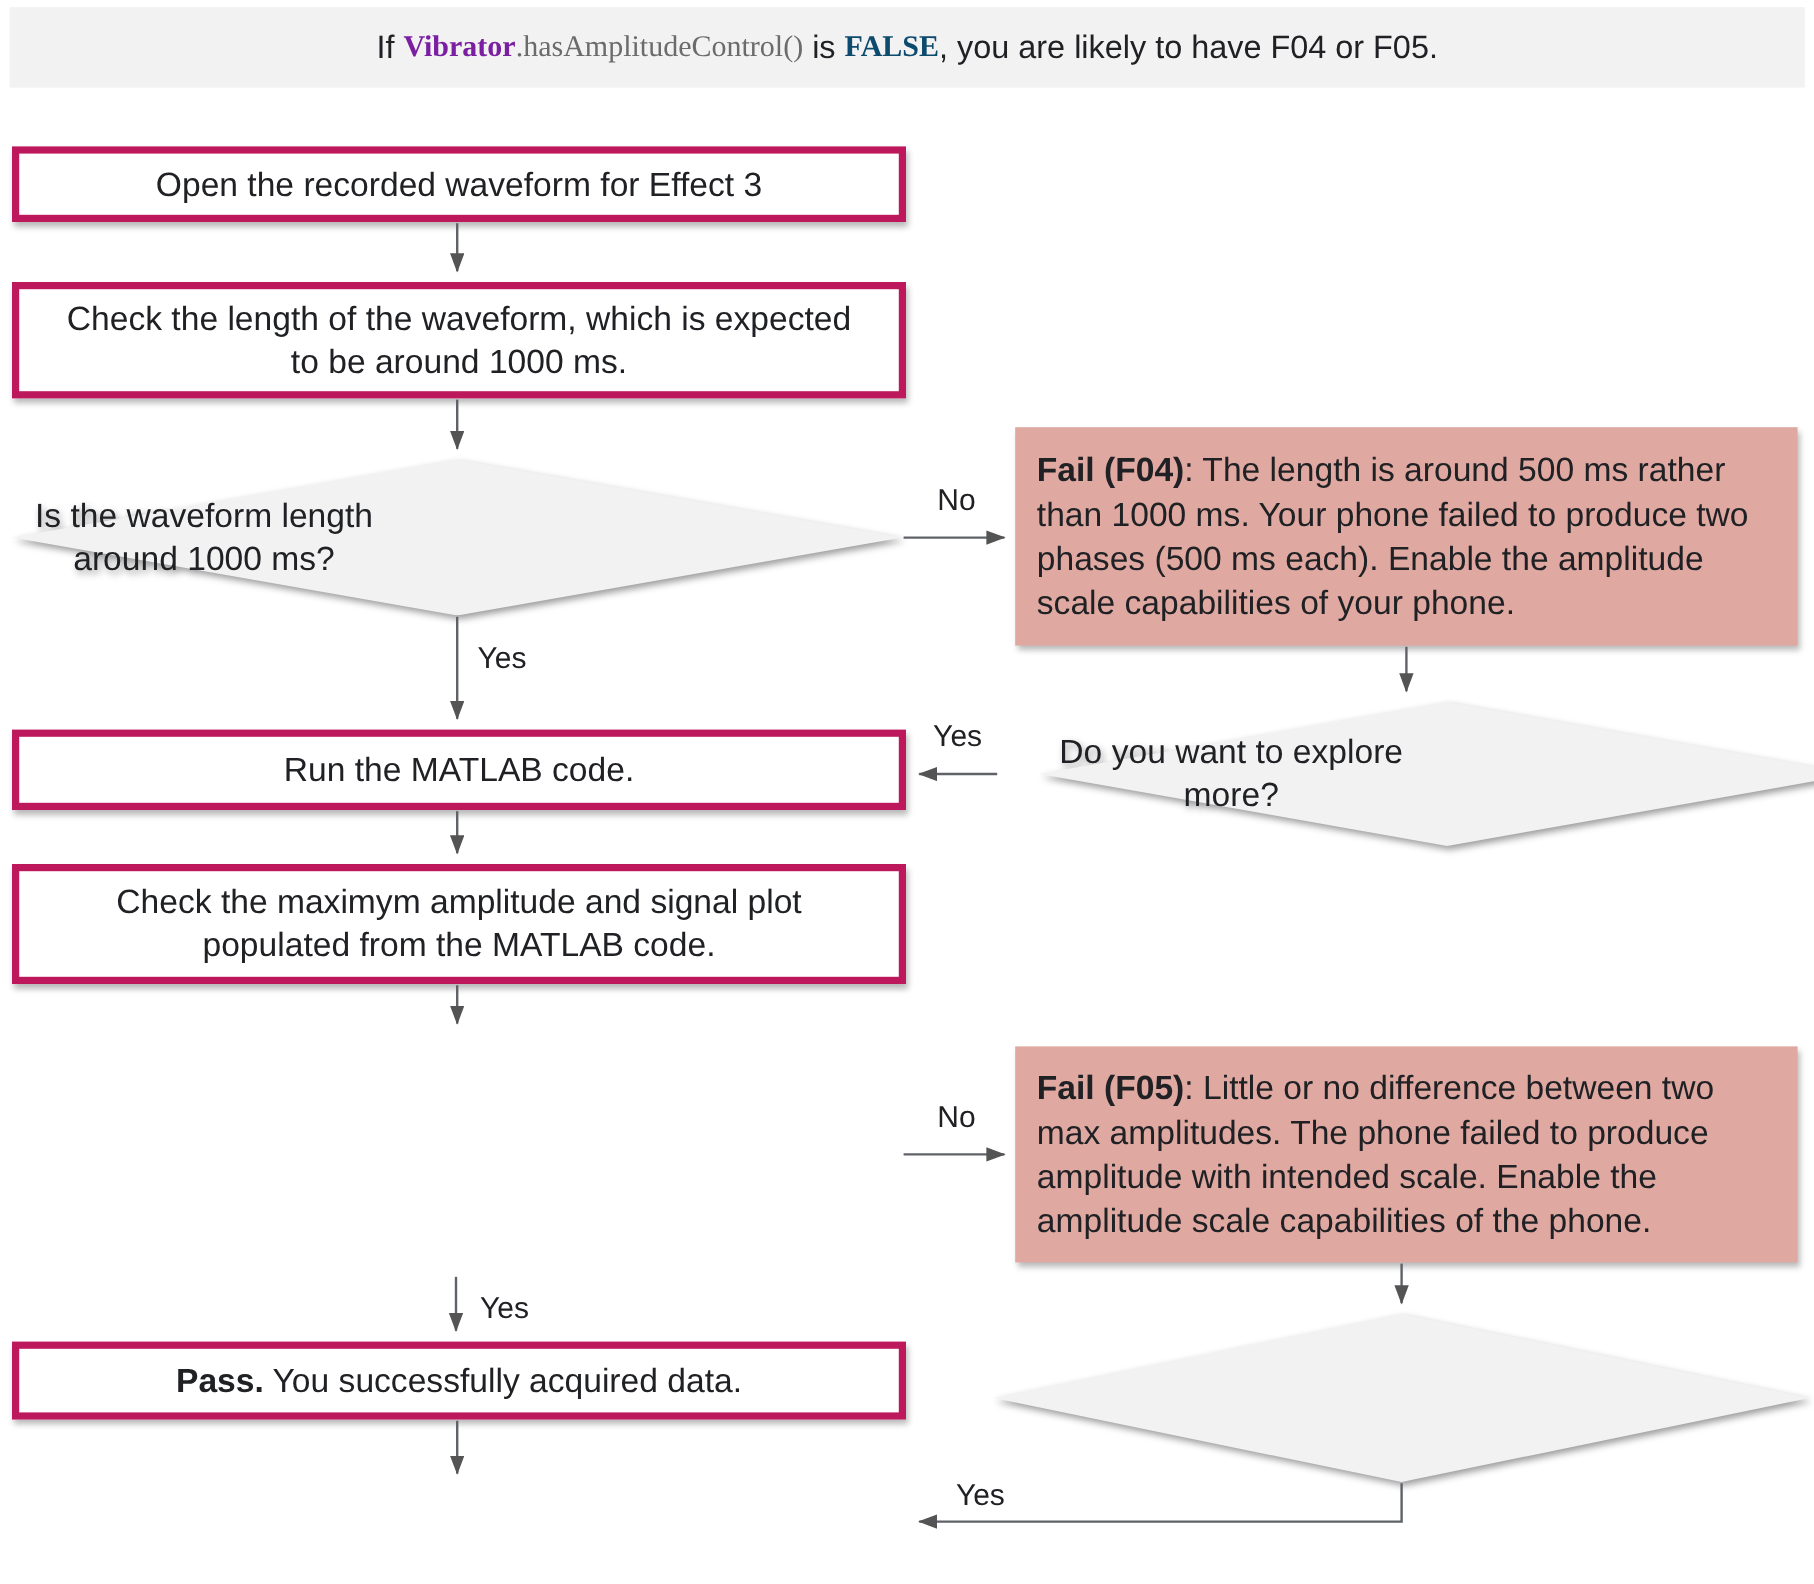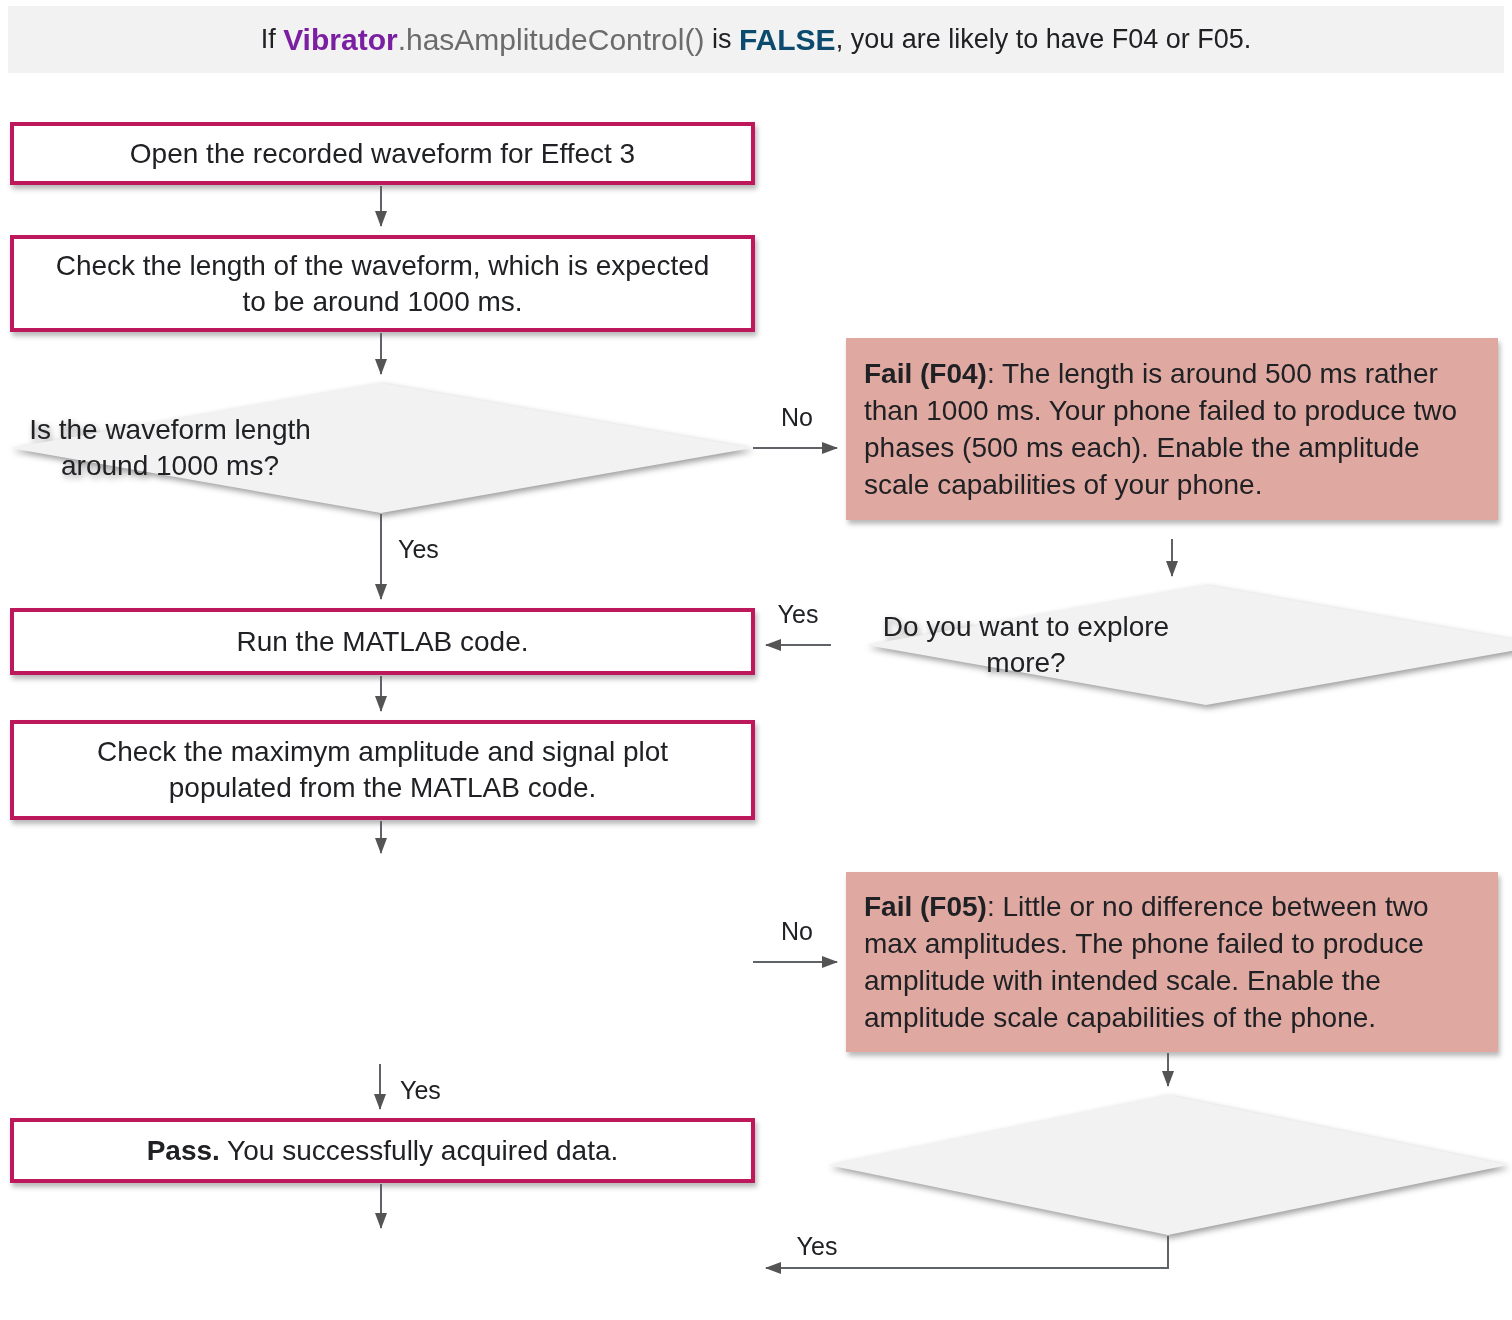--- a/index.html
+++ b/index.html
@@ -14,29 +14,29 @@
   }
   
   .banner{
     position:absolute;
     left:8px; top:6px; width:1496px; height:67px;
     background:#f2f2f2;
     display:flex; align-items:center; justify-content:center;
     font-size:27px;
     white-space:pre;
   }
-  .code{font-family:Liberation Sans, sans-serif;font-size:30px;}
+  .code{font-family:Liberation Serif, serif;font-size:25px;}
   .code-class{color:#7b1fa2;font-weight:bold;}
   .code-method{color:#6b6b6b;}
   .code-false{color:#0c4a6e;font-weight:bold;}
   
   .pbox{
     position:absolute;
     background:#ffffff;
-    border:4px solid #be185d;
+    border:6px solid #be185d;
     box-shadow:2px 4px 5px rgba(0,0,0,0.28);
     display:flex; align-items:center; justify-content:center;
     text-align:center;
     font-size:28px; line-height:36px;
     box-sizing:border-box;
     padding:0 30px;
   }
   
   .failbox{
     position:absolute;
@@ -94,21 +94,21 @@
     <span>Check the length of the waveform, which is expected to be around 1000 ms.</span>
   </div>
 
   <div class="diamond-wrap" style="left:10px;top:383px;width:742px;height:130px;">
     <div class="diamond-shape"></div>
     <div class="diamond-label">
       <span style="width:320px;">Is the waveform length around 1000 ms?</span>
     </div>
   </div>
 
-  <div class="failbox" style="left:846px;top:338px;width:652px;height:182px;">
+  <div class="failbox" style="left:846px;top:356px;width:652px;height:182px;">
     <span><span class="bold">Fail (F04)</span><span>: The length is around 500 ms rather than 1000 ms. Your phone failed to produce two phases (500 ms each). Enable the amplitude scale capabilities of your phone.</span></span>
   </div>
 
   <div class="diamond-wrap" style="left:866px;top:585px;width:680px;height:120px;">
     <div class="diamond-shape"></div>
     <div class="diamond-label">
       <span style="width:320px;">Do you want to explore more?</span>
     </div>
   </div>
 

